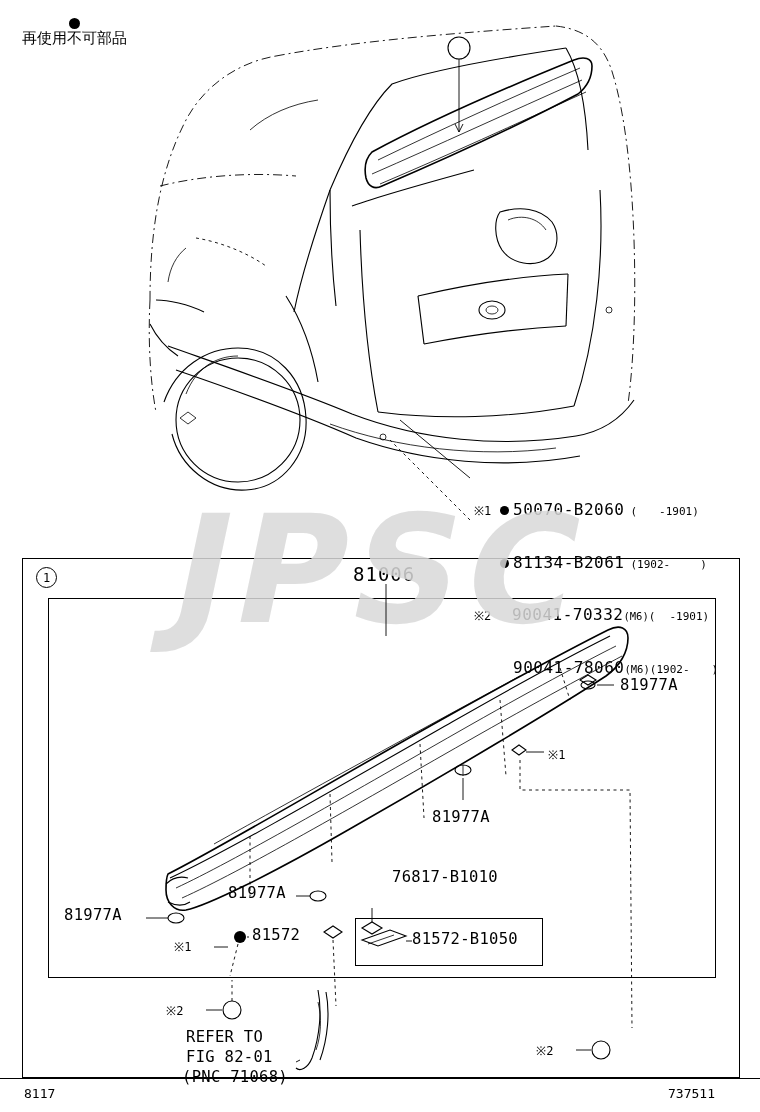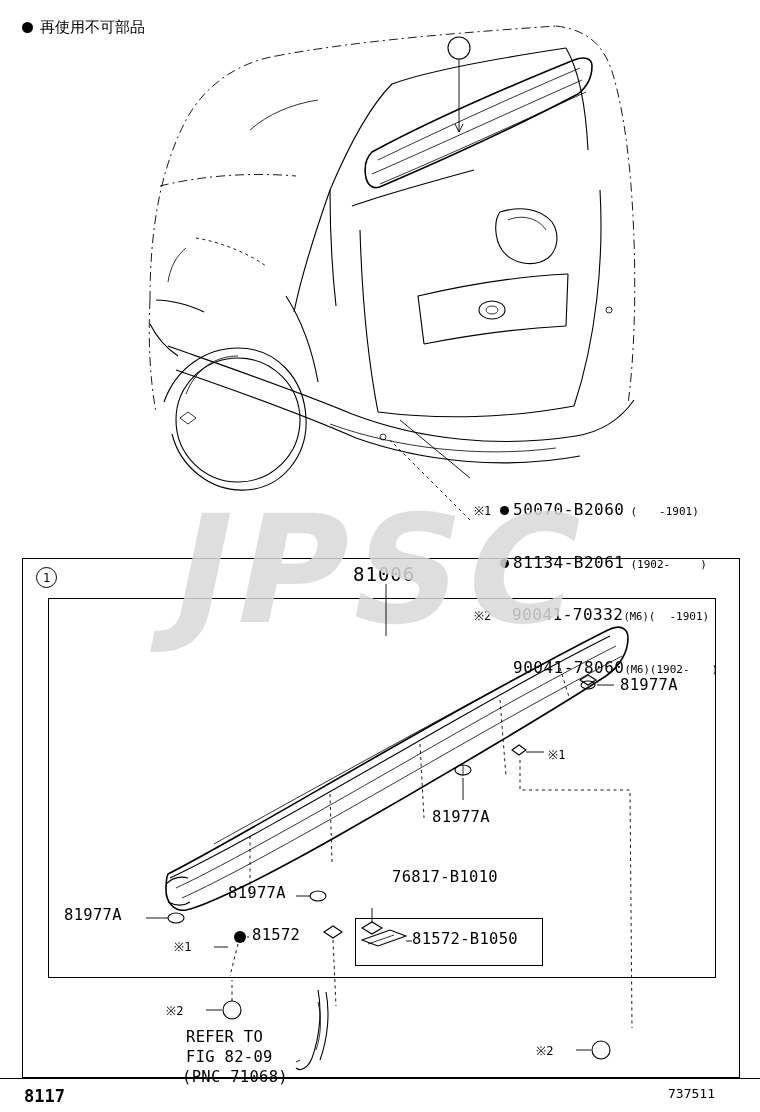--- a/index.html
+++ b/index.html
@@ -9,21 +9,21 @@
   
   .watermark{position:absolute;left:0;top:470px;width:760px;height:200px;
     font-family:"DejaVu Sans",sans-serif;font-weight:bold;font-size:150px;letter-spacing:6px;
     color:#d9d9d9;opacity:.85;transform:skewX(-12deg);pointer-events:none;user-select:none;
     display:flex;align-items:center;justify-content:center;z-index:1;}
 
   .layer{position:absolute;left:0;top:0;width:760px;height:1112px;z-index:3;}
 
   
   .note{position:absolute;left:22px;top:18px;font-size:15px;font-family:"DejaVu Sans",sans-serif;
-        display:flex;align-items:center;gap:7px;}
+        display:flex;align-items:center;flex-direction:column;}
   .dotmark{display:inline-block;width:11px;height:11px;border-radius:50%;background:#000;}
 
   
   .plist{position:absolute;left:474px;top:466px;font-size:14.5px;line-height:17.5px;white-space:pre;}
   .plist .row{display:flex;align-items:baseline;height:17.5px;}
   .plist .ref{width:26px;font-size:12px;}
   .plist .bullet{display:inline-block;width:9px;height:9px;border-radius:50%;background:#000;margin-right:4px;}
   .plist .big{font-size:16px;letter-spacing:.5px;}
   .plist .sm{font-size:10.5px;}
   .plist .tiny{font-size:11px;}
@@ -33,21 +33,21 @@
   .circ-num{position:absolute;left:36px;top:567px;width:19px;height:19px;border:1.4px solid #000;border-radius:50%;
             display:flex;align-items:center;justify-content:center;font-size:12px;}
   .title81006{position:absolute;left:353px;top:563px;font-size:19px;letter-spacing:1px;}
   .innerbox{position:absolute;left:48px;top:598px;width:666px;height:378px;border:1.1px solid #000;}
 
   .lbl{position:absolute;font-size:15.5px;letter-spacing:.3px;white-space:nowrap;}
   .lbl.sm{font-size:12px;}
 
   .refbox{position:absolute;left:355px;top:918px;width:186px;height:46px;border:1.1px solid #000;}
 
-  .footl{position:absolute;left:24px;top:1086px;font-size:17px;font-weight:bold;}
+  .footl{position:absolute;left:24px;top:1086px;font-size:13px;}
   .footr{position:absolute;left:668px;top:1086px;font-size:13px;}
   .baseline{position:absolute;left:0;top:1078px;width:760px;height:1px;background:#000;}
 </style>
 </head>
 <body>
 
 <div class="page">
 
   <div class="watermark">JPSC</div>
 
@@ -240,20 +240,20 @@
   <div class="lbl sm" style="left:227px;top:1002px;font-size:13px;">N</div>
   <div class="lbl sm" style="left:596px;top:1042px;font-size:13px;">N</div>
 
   <div class="lbl" style="left:252px;top:926px;">81572</div>
   <div class="lbl" style="left:392px;top:868px;">76817-B1010</div>
 
   <div class="refbox"></div>
   <div class="lbl" style="left:412px;top:930px;">81572-B1050</div>
 
   <div class="lbl" style="left:186px;top:1028px;">REFER TO</div>
-  <div class="lbl" style="left:186px;top:1048px;">FIG 82-09</div>
+  <div class="lbl" style="left:186px;top:1048px;">FIG 82-01</div>
   <div class="lbl" style="left:182px;top:1068px;">(PNC 71068)</div>
 
   <div class="baseline"></div>
   <div class="footl">8117</div>
   <div class="footr">737511</div>
 
 </div>
 
 </body></html>

